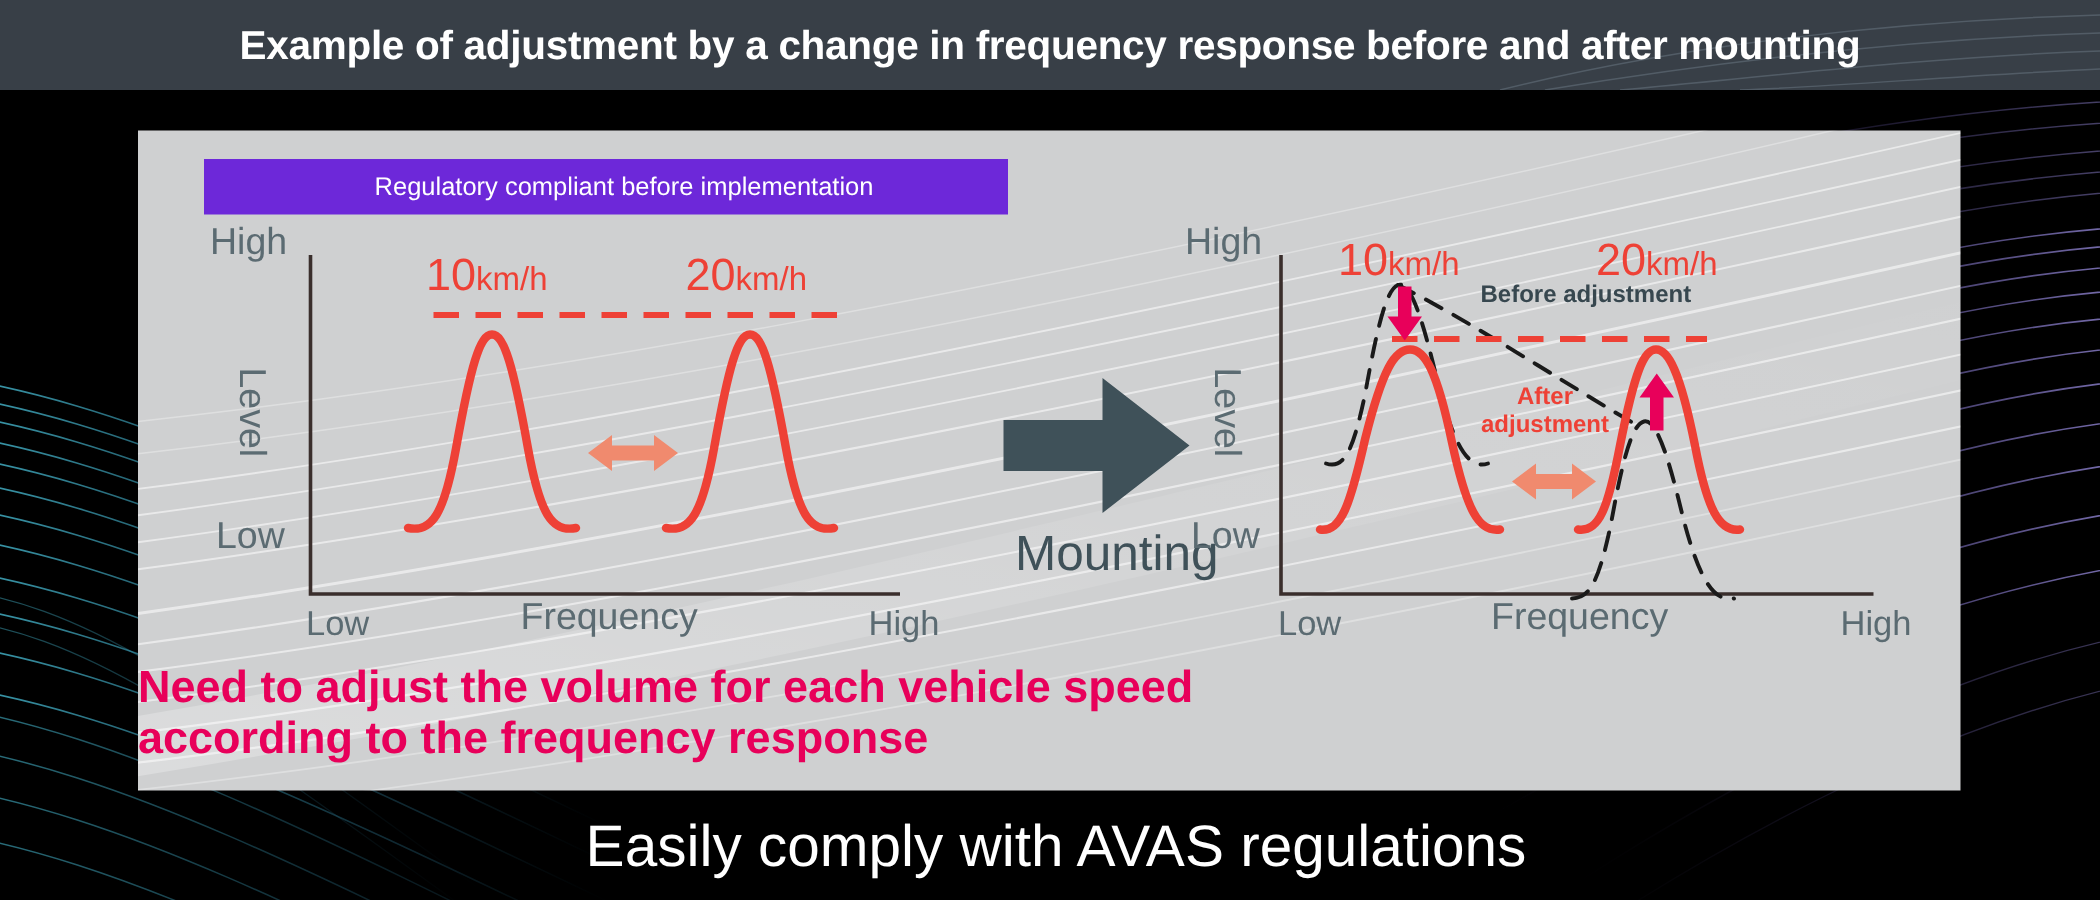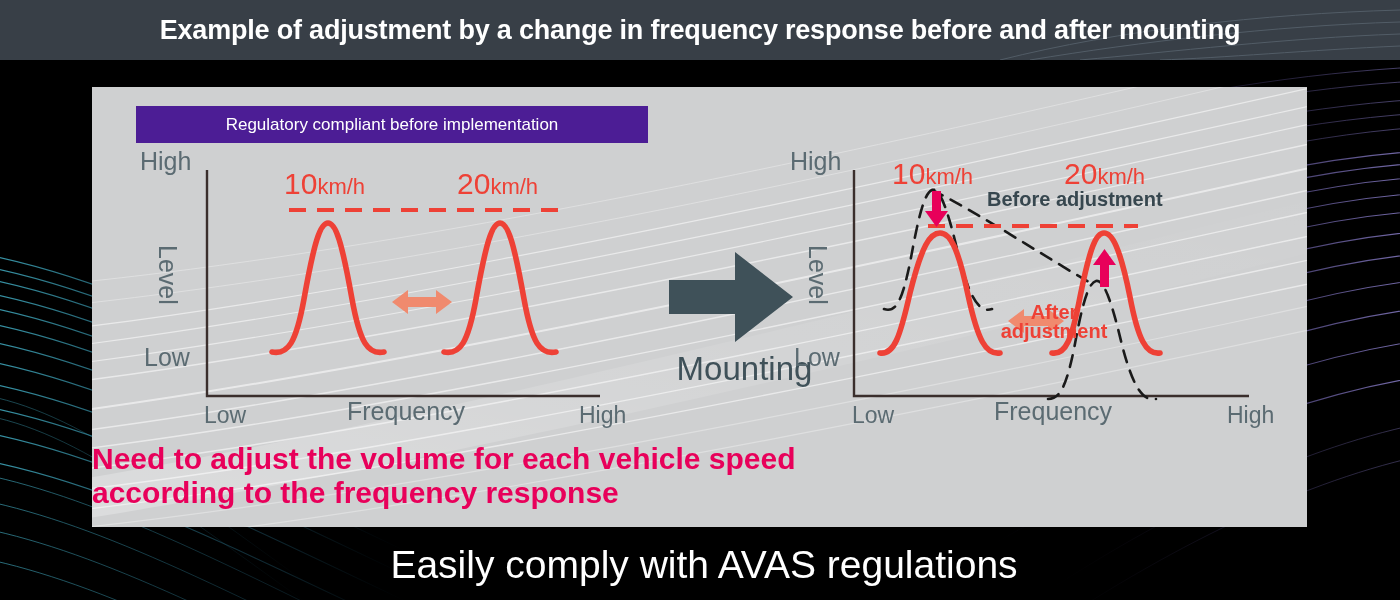--- a/index.html
+++ b/index.html
@@ -63,27 +63,28 @@
   
   .chart-block {
     position: absolute;
     top: 0;
   }
   #chart-left  { left: 0px;   width: 600px; height: 440px; }
   #chart-right { left: 650px; width: 565px; height: 440px; }
 
   .chart-caption {
     position: absolute;
-    background: #4c1d95;
+    background: #6d28d9;
     color: #FFFFFF;
     display: flex;
     align-items: center;
     justify-content: center;
     font-size: 17px;
     white-space: nowrap;
+    padding-left: 24px;
   }
   #caption-left  { left: 44px;  top: 19px; width: 512px; height: 37px; }
   #caption-right { left: 20px;  top: 19px; width: 510px; height: 37px; }
 
   .axis-text {
     position: absolute;
     color: #5B6B72;
     font-size: 25px;
     white-space: nowrap;
   }
@@ -348,25 +349,25 @@
         </g>
       </svg>
 
       <div style="position:absolute; left:150px; top:70px; color:#EE4136; white-space:nowrap;">
         <span style="font-size:30px;">10</span><span style="font-size:22px;">km/h</span>
       </div>
       <div style="position:absolute; left:322px; top:70px; color:#EE4136; white-space:nowrap;">
         <span style="font-size:30px;">20</span><span style="font-size:22px;">km/h</span>
       </div>
 
-      <div style="position:absolute; left:245px; top:101px; color:#37474F; font-size:20px;
+      <div style="position:absolute; left:245px; top:101px; color:#37474F; font-size:16px;
                   font-weight:bold; white-space:nowrap;">Before adjustment</div>
 
-      <div style="position:absolute; left:252px; top:168px; width:120px; text-align:center;
-                  color:#EE4136; font-size:20px; font-weight:bold; line-height:19px;margin-top:48px;">
+      <div style="position:absolute; left:228px; top:168px; width:120px; text-align:center;
+                  color:#EE4136; font-size:16px; font-weight:bold; line-height:19px;">
         <div>After</div>
         <div>adjustment</div>
       </div>
     </div>
 
     <div id="conclusion">
       <div>Need to adjust the volume for each vehicle speed</div>
       <div>according to the frequency response</div>
     </div>
   </div>

